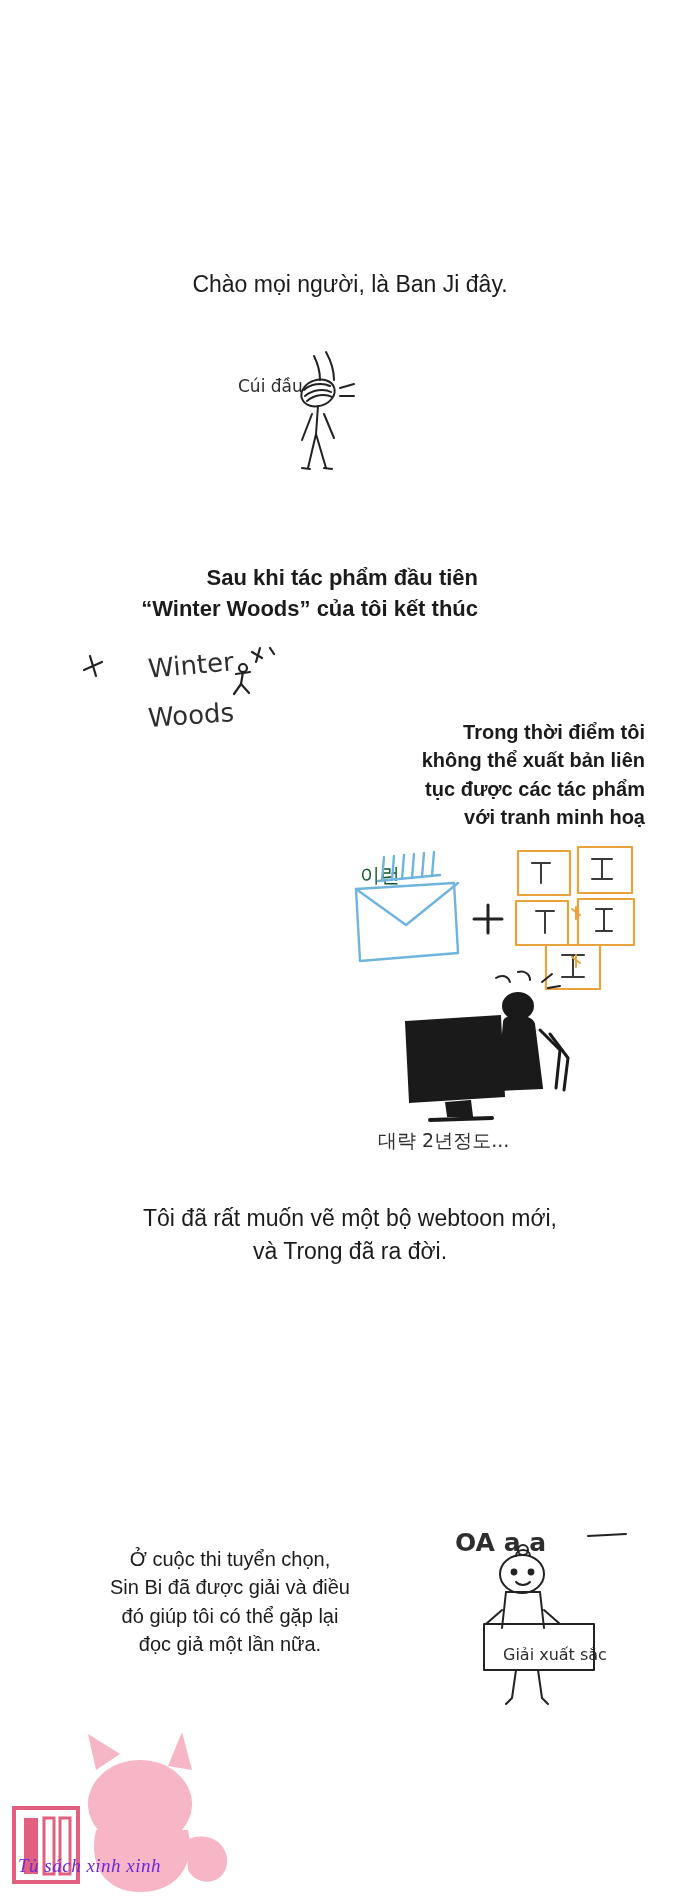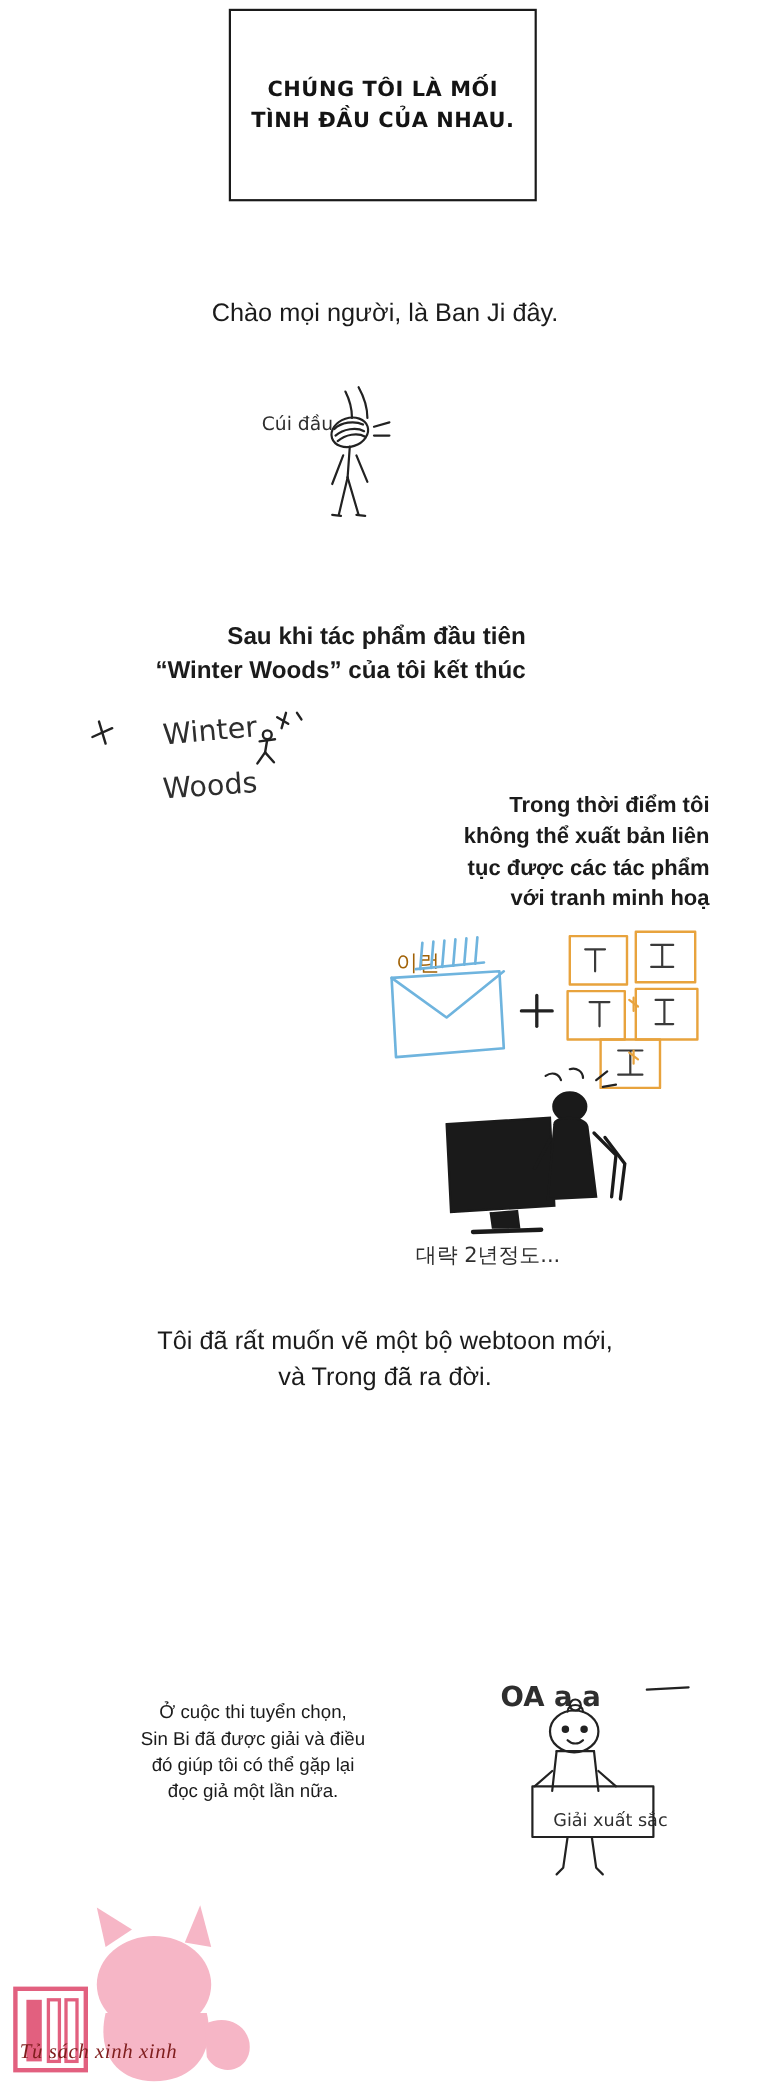--- a/index.html
+++ b/index.html
@@ -57,21 +57,21 @@
     line-height: 1.42;
     color: #1b1b1b;
     white-space: pre-line;
   }
   .narr.bold { font-weight: 600; text-align: right; }
 
   #narr-greeting { left: 0; top: 268px; width: 700px; font-size: 23px; }
   #narr-after    { left: 18px; top: 562px; width: 460px; font-size: 22px; }
   #narr-period   { left: 355px; top: 690px; width: 290px; font-size: 20px; margin-top: 28px; }
   #narr-wanted   { left: 60px; top: 1202px; width: 580px; font-size: 23px; }
-  #narr-contest  { left: 60px; top: 1545px; width: 340px; font-size: 17px; }
+  #narr-contest  { left: 60px; top: 1545px; width: 340px; font-size: 20px; }
 
   
   .doodle {
     position: absolute;
   }
   .hand-label {
     position: absolute;
     font-family: "DejaVu Sans", sans-serif;
     font-size: 17px;
     color: #2e2e2e;
@@ -79,21 +79,21 @@
   }
 
   #doodle-bow      { left: 230px; top: 348px; width: 180px; height: 150px; }
   #label-bow       { left: 238px; top: 376px; }
 
   #doodle-winter   { left: 70px; top: 640px; width: 260px; height: 110px; }
   #label-winter1   { left: 148px; top: 650px; font-size: 26px; transform: rotate(-5deg); }
   #label-winter2   { left: 148px; top: 700px; font-size: 26px; transform: rotate(-4deg); }
 
   #doodle-env      { left: 350px; top: 845px; width: 320px; height: 200px; }
-  #label-env       { left: 360px; top: 862px; font-size: 20px; color: #a16207; }
+  #label-env       { left: 360px; top: 862px; font-size: 20px; color: #14532d; }
 
   #doodle-desk     { left: 400px; top: 970px; width: 230px; height: 170px; }
   #label-desk      { left: 378px; top: 1128px; font-size: 19px; }
 
   #doodle-award    { left: 450px; top: 1520px; width: 200px; height: 200px; }
   #label-award-oa  { left: 455px; top: 1528px; font-size: 25px; font-weight: 700; }
   #label-award-txt { left: 503px; top: 1645px; font-size: 16px; }
 
   
   .watermark {
@@ -104,33 +104,29 @@
     height: 200px;
     pointer-events: none;
   }
   .wm-caption {
     position: absolute;
     left: 18px;
     top: 1855px;
     font-family: "Liberation Serif", serif;
     font-style: italic;
     font-size: 19px;
-    color: #7f1d1d;
+    color: #6d28d9;
     letter-spacing: 0.5px;
   }
 </style>
 </head>
 <body>
 
 <div class="page">
 
-  <div class="title-box">
-    <div class="title-text">CHÚNG TÔI LÀ MỐI
-TÌNH ĐẦU CỦA NHAU.</div>
-  </div>
 
   <div class="narr" id="narr-greeting">Chào mọi người, là Ban Ji đây.</div>
 
   <div class="hand-label" id="label-bow">Cúi đầu</div>
   <svg class="doodle" id="doodle-bow" viewBox="0 0 180 150">
     <g stroke="#222" stroke-width="2" fill="none" stroke-linecap="round">
 
       <path d="M84 8 C88 16 90 24 90 32"></path>
       <path d="M96 4 C101 13 104 22 104 32"></path>
 

